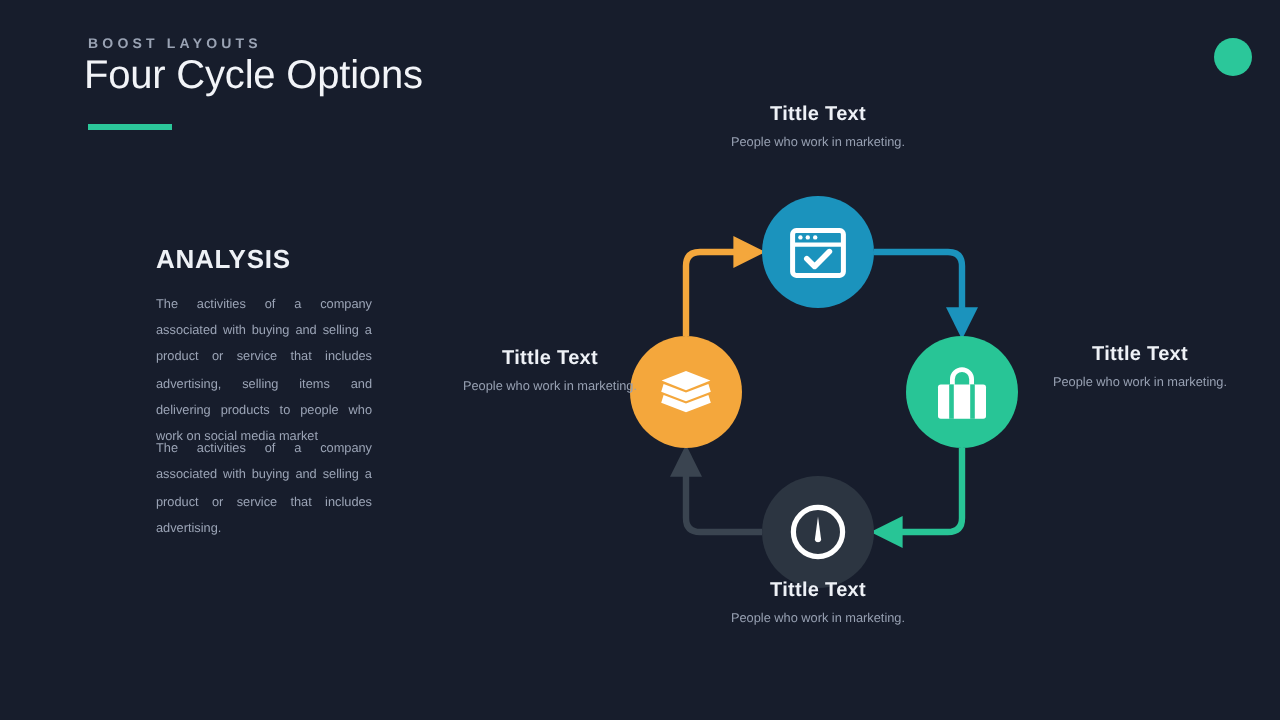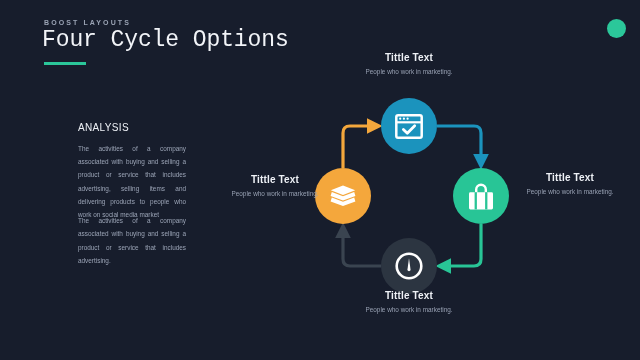--- a/index.html
+++ b/index.html
@@ -18,44 +18,43 @@
   
   #eyebrow {
     position:absolute; left:44px; top:19px;
     font-size:7px; font-weight:bold;
     letter-spacing:2.1px;
     color:#9aa3b4;
     text-transform:uppercase;
   }
   #slide-title {
     position:absolute; left:42px; top:27px;
-    font-size:23px; font-weight:300;
+    font-size:20px; font-weight:300;
     color:#f2f4f8;
     letter-spacing:-0.1px;
     white-space:nowrap;
-    font-family:Liberation Mono, monospace;
   }
   #title-rule {
     position:absolute; left:44px; top:62px;
     width:42px; height:3px;
     background:#2bc79a;
   }
   #corner-dot {
     position:absolute; left:607px; top:19px;
     width:19px; height:19px;
     border-radius:50%;
     background:#2bc79a;
   }
 
   
   #analysis {
     position:absolute; left:78px; top:122px; width:108px;
   }
   #analysis-heading {
-    font-size:10px; font-weight:normal;
+    font-size:13px; font-weight:bold;
     color:#eef1f6;
     letter-spacing:0.35px;
     margin-bottom:9px;
   }
   .analysis-para {
     font-size:6.4px; line-height:13.2px;
     color:#9ba4b6;
     text-align:justify;
     text-justify:inter-word;
   }

